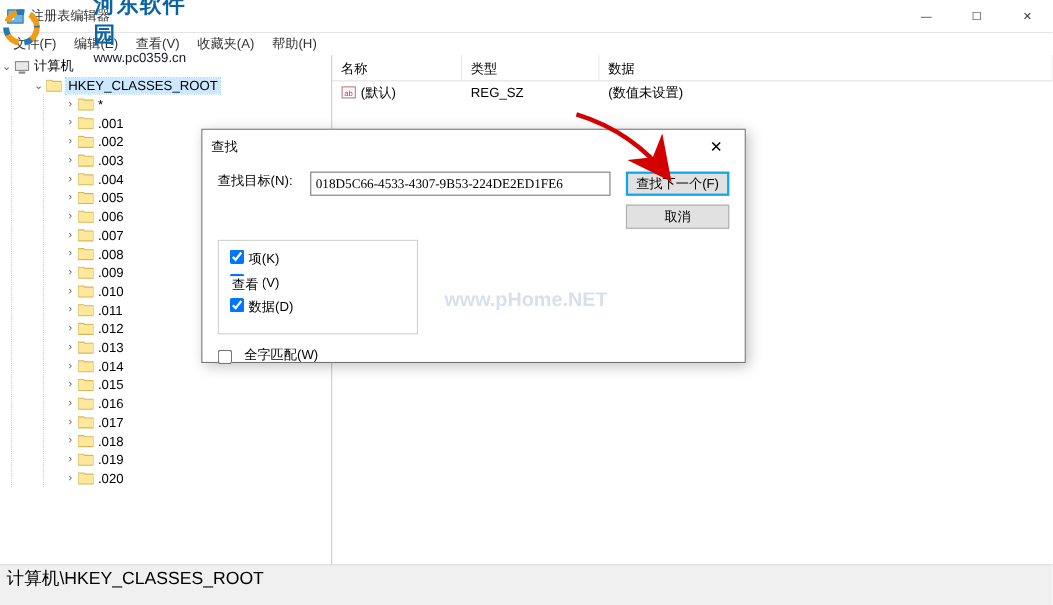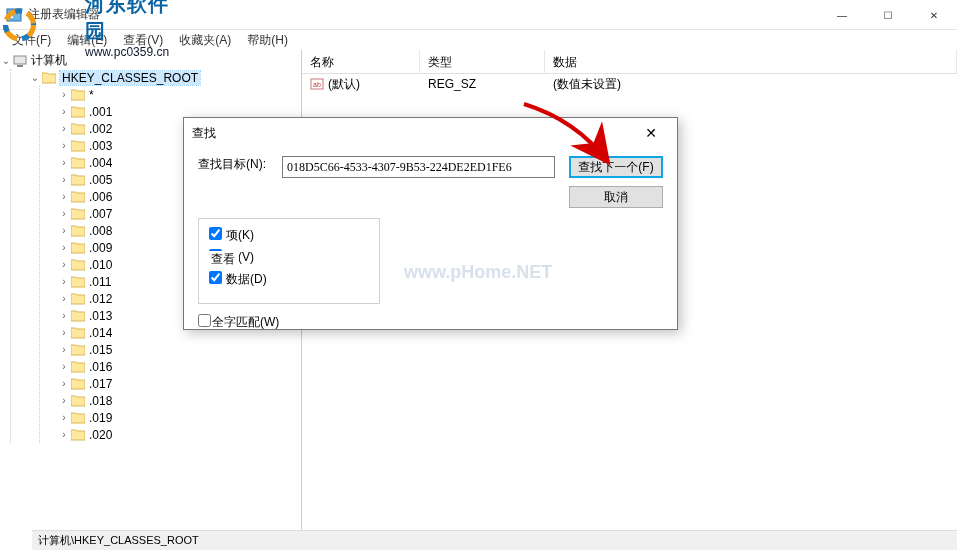--- a/index.html
+++ b/index.html
@@ -55,27 +55,27 @@
 .dlg-row { display: flex; align-items: center; margin-bottom: 10px; }
 .dlg-label { width: 84px; font-size: 12px; }
 .dlg-input { flex: 1; height: 22px; border: 1px solid #7a7a7a; padding: 2px 4px; font-size: 12px; font-family: Liberation Serif, serif; width: 268px; }
 .dlg-buttons { display: flex; flex-direction: column; gap: 8px; margin-left: 14px; }
 .dlg-btn { width: 94px; height: 22px; border: 1px solid #adadad; background: #e1e1e1; font-size: 12px; font-family: inherit; }
 .dlg-btn.primary { border: 2px solid #0ea5e9; background: #e1e1e1; }
 .dlg-group { border: 1px solid #d0d0d0; width: 182px; padding: 8px 10px 10px; margin-top: 4px; position: relative; }
 .dlg-group-title { position: absolute; top: -8px; left: 8px; background: #fff; padding: 0 4px; font-size: 12px; margin-top: 40px; }
 .chk-row { display: flex; align-items: flex-start; height: 22px; gap: 4px; }
 .chk-row input { width: 13px; height: 13px; }
-.chk-solo { margin-top: 10px; display: flex; align-items: flex-start; gap: 1px; }
+.chk-solo { margin-top: 10px; display: flex; align-items: flex-end; gap: 11px; }
 
 
 .arrow-annotation { position: absolute; left: 516px; top: 100px; pointer-events: none; }
 
 
-.statusbar { position: absolute; bottom: 0; left: 0; right: 0; height: 20px; border-top: 1px solid #ddd; padding: 2px 6px; font-size: 11px; background: #f0f0f0; margin-left: 32px; }
+.statusbar { position: absolute; bottom: 0; left: 0; right: 0; height: 37px; border-top: 1px solid #ddd; padding: 2px 6px; font-size: 16px; background: #f0f0f0; }
 
 
 .watermark-logo { position: absolute; left: 2px; top: 4px; pointer-events: none; z-index: 50; }
 .watermark-logo-img { width: 175px; height: 42px; display: flex; align-items: center; gap: 44px; }
 .watermark-logo-text { display: flex; flex-direction: column; margin-left: 4px; }
 .wm-cn { font-size: 20px; font-weight: bold; color: #0a64a4; letter-spacing: 1px; }
 .wm-url { font-size: 12px; color: #0f172a; }
 .watermark-center { position: absolute; left: 404px; top: 262px; color: rgba(100,130,180,0.25); font-size: 18px; pointer-events: none; font-weight: bold; }
 
 

